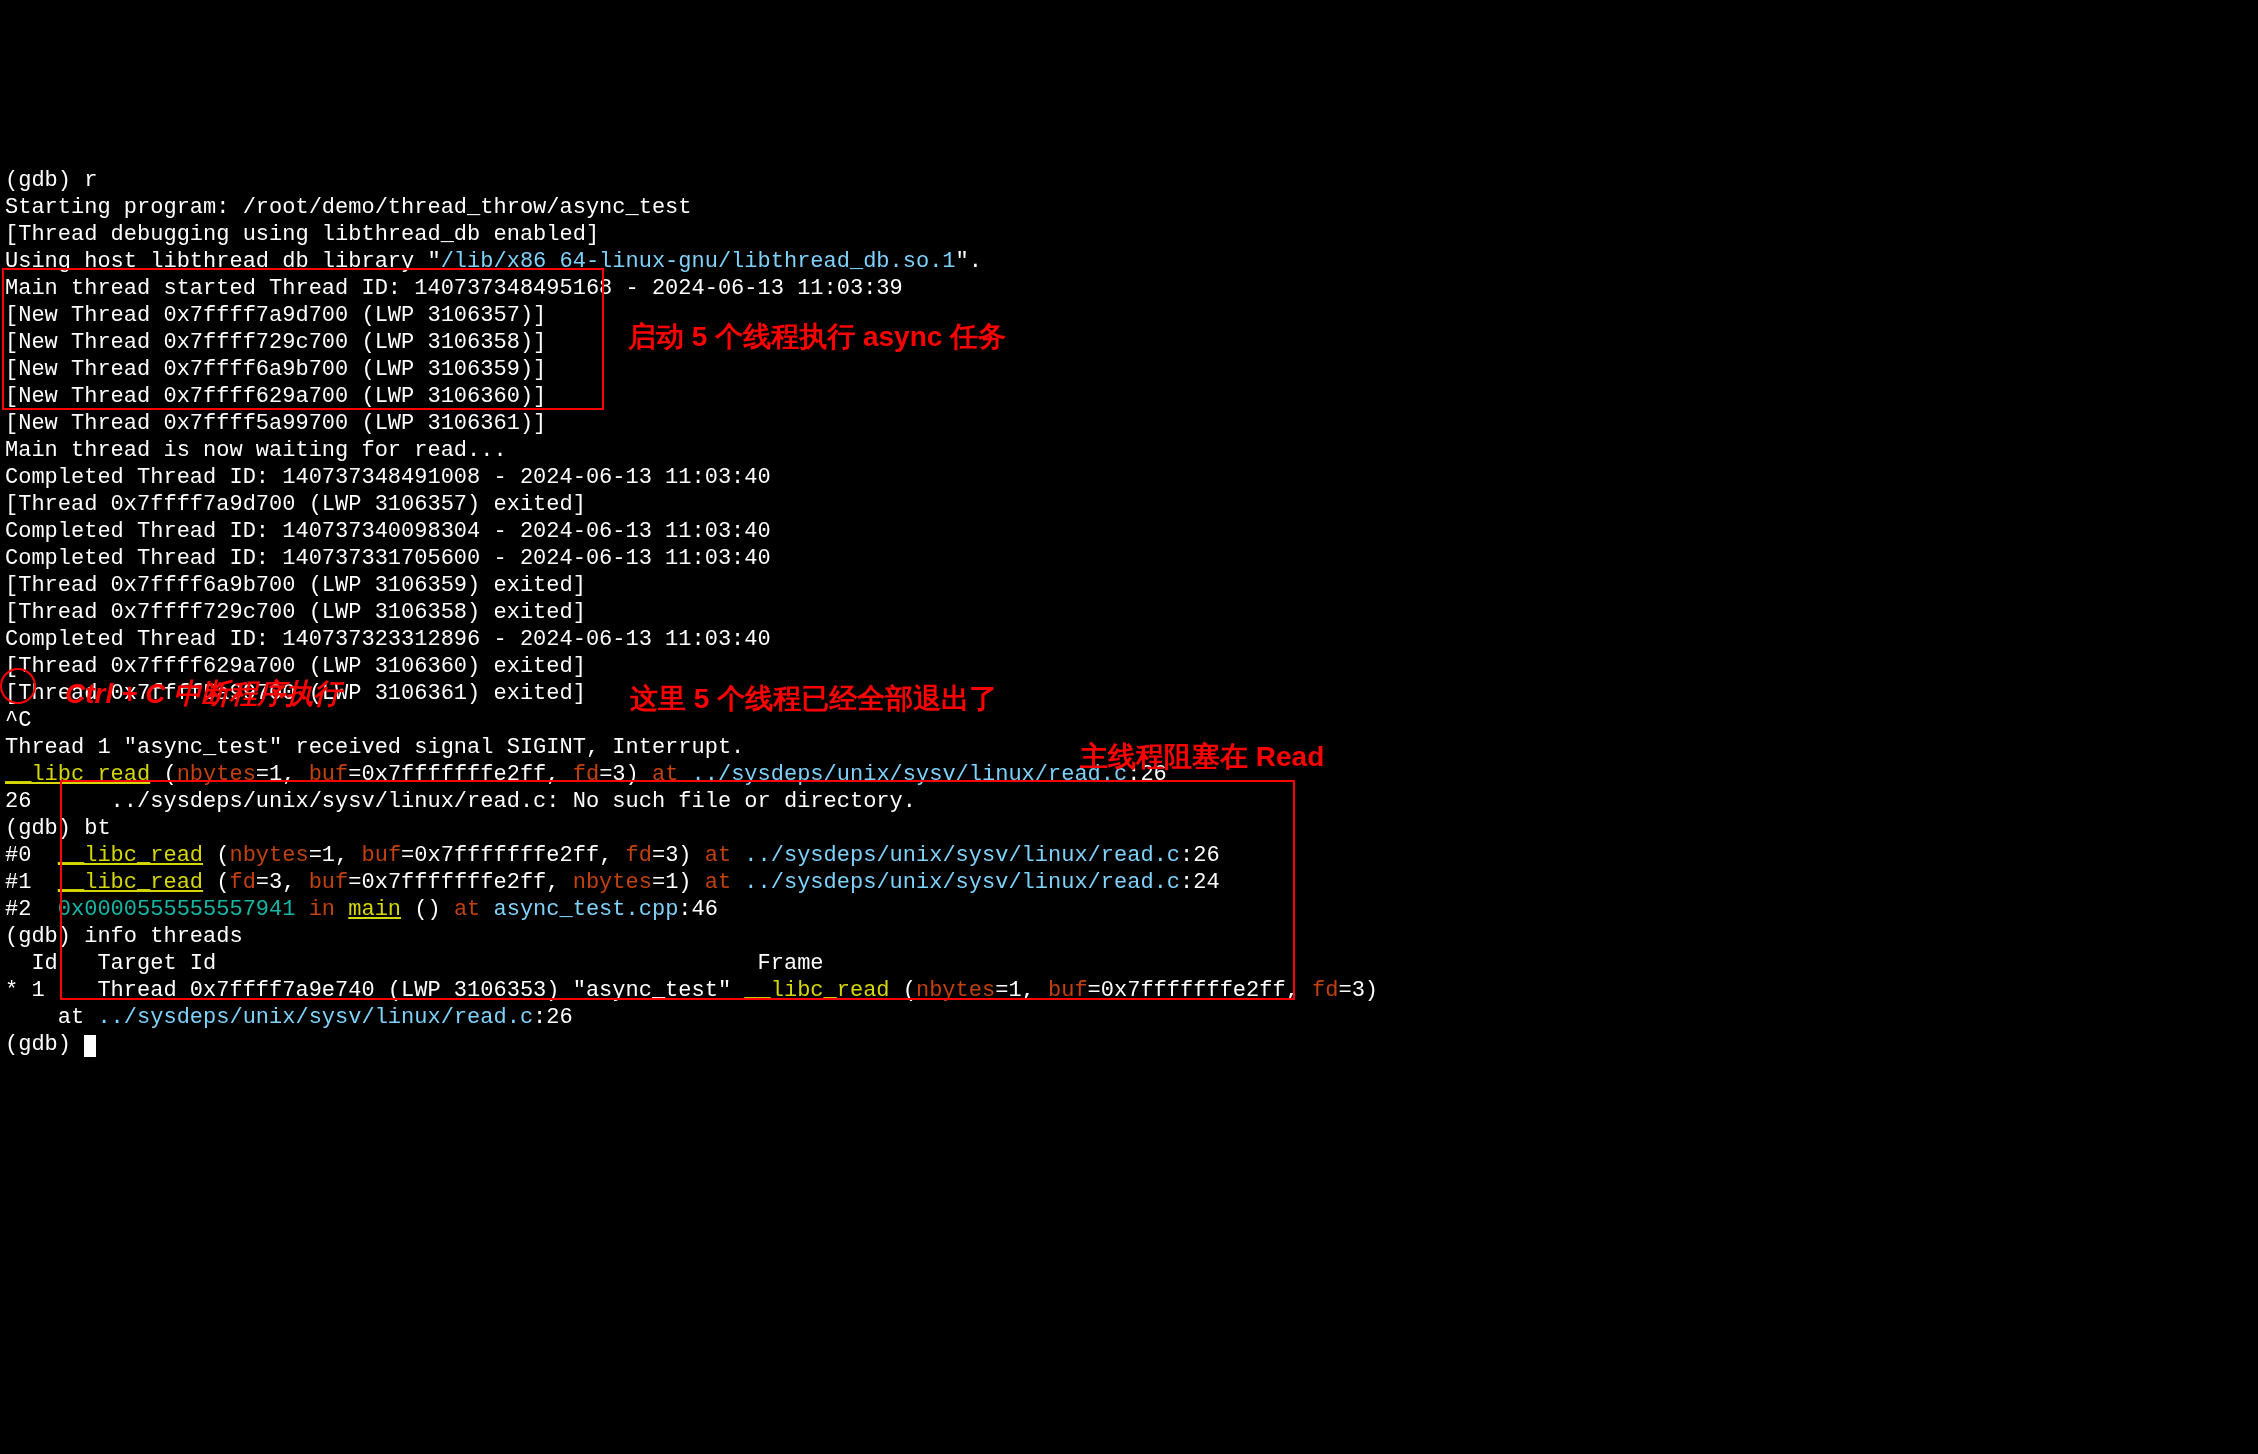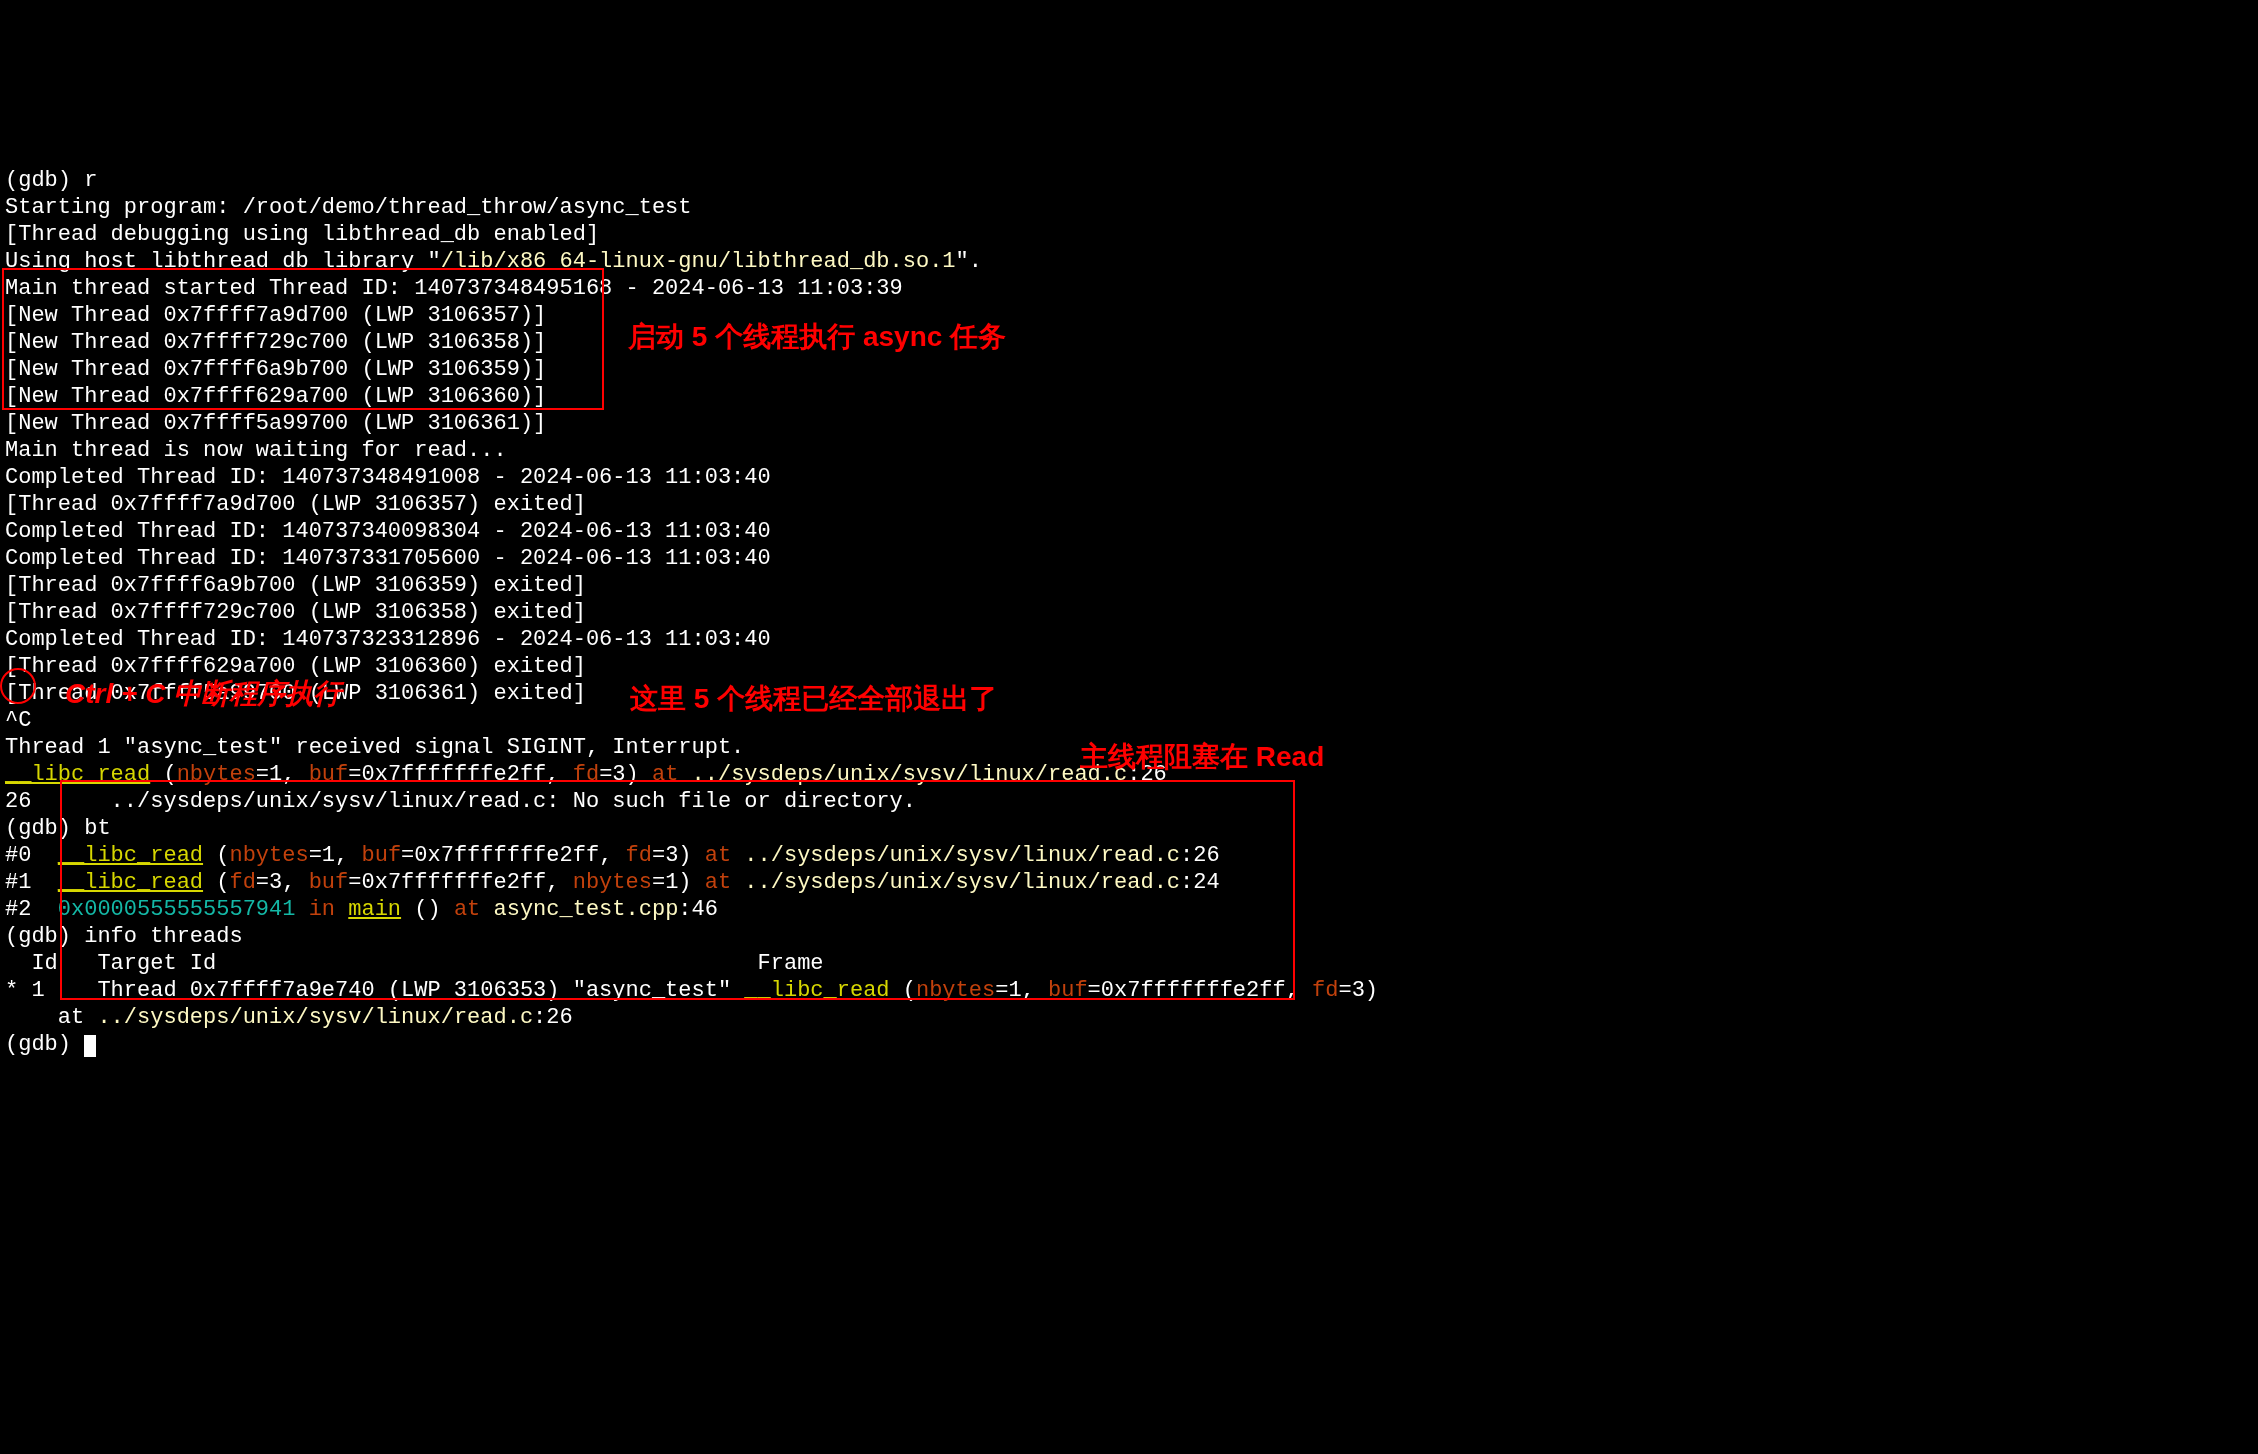--- a/index.html
+++ b/index.html
@@ -13,21 +13,21 @@
     white-space: pre;
     overflow: hidden;
   }
   .terminal {
     position: relative;
     padding: 5px;
     width: 2258px;
     height: 1454px;
     box-sizing: border-box;
   }
-  .green { color: #fef9c3; }
+  .green { color: #7dd3fc; }
   .cyan { color: #c2410c; }
   .yellow { color: #d7d700; text-decoration: underline; }
   .blue { color: #14b8a6; }
   .cursor {
     display: inline-block;
     background: #ffffff;
     width: 12px;
     height: 22px;
     vertical-align: text-bottom;
   }

